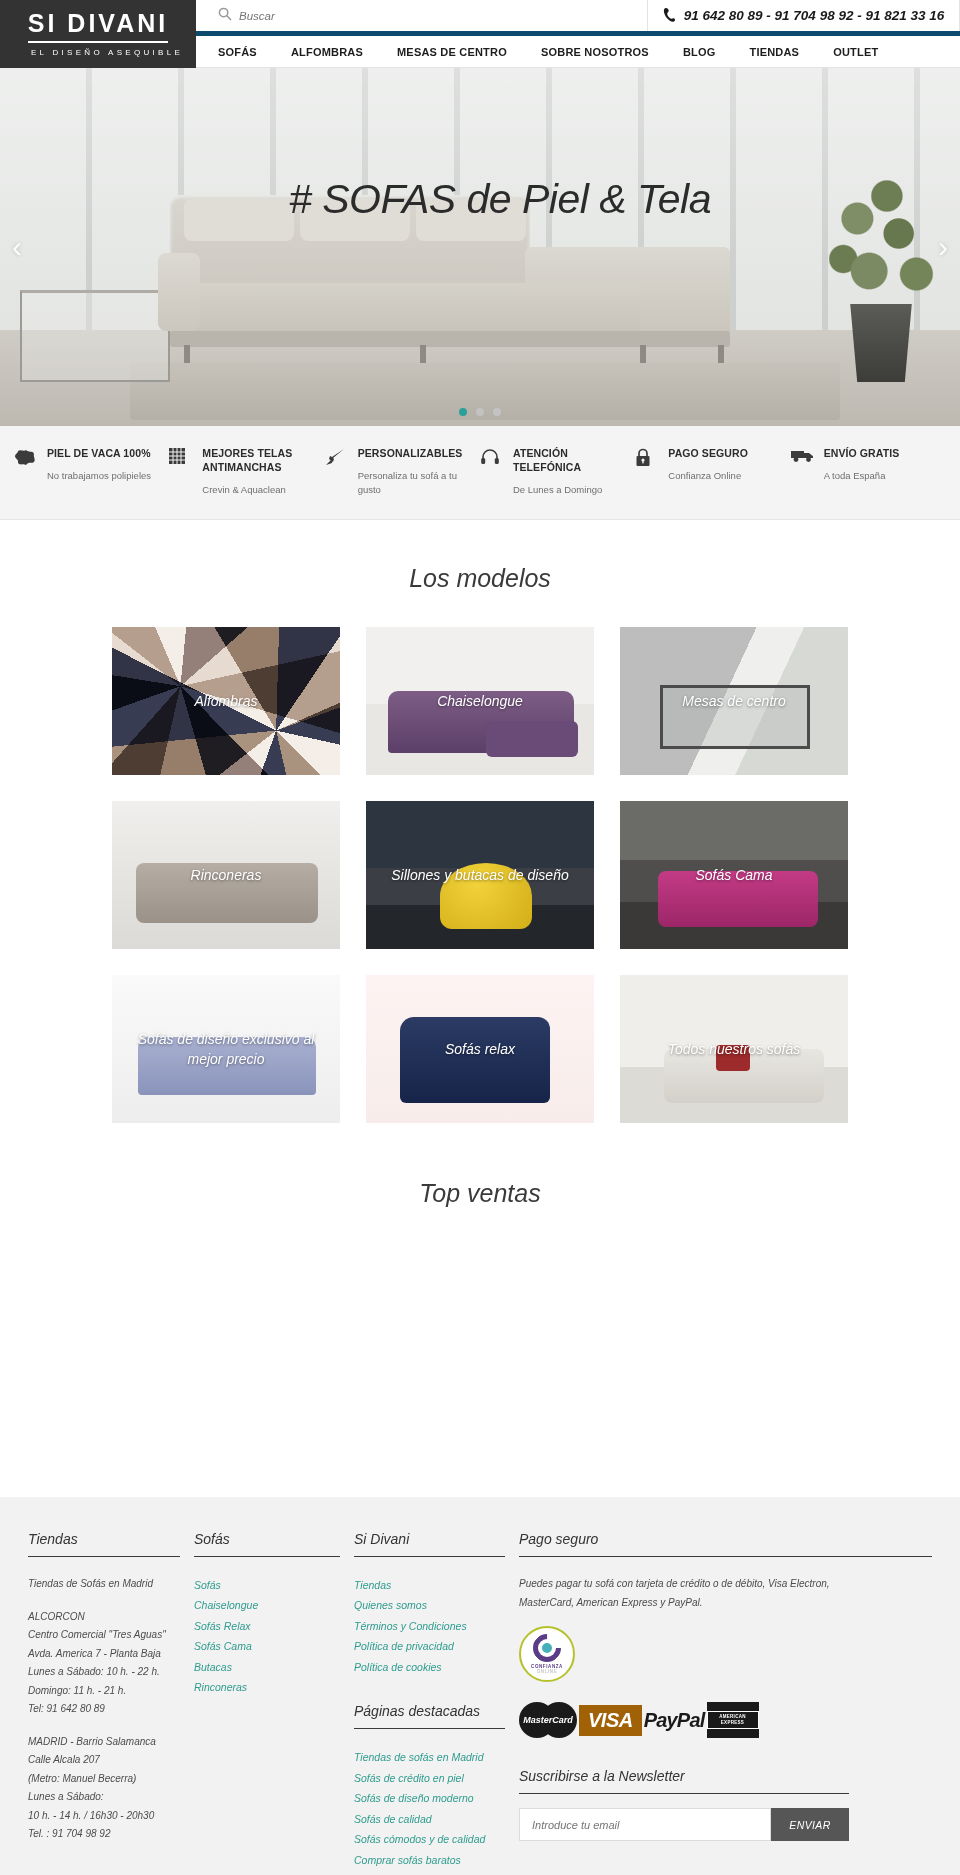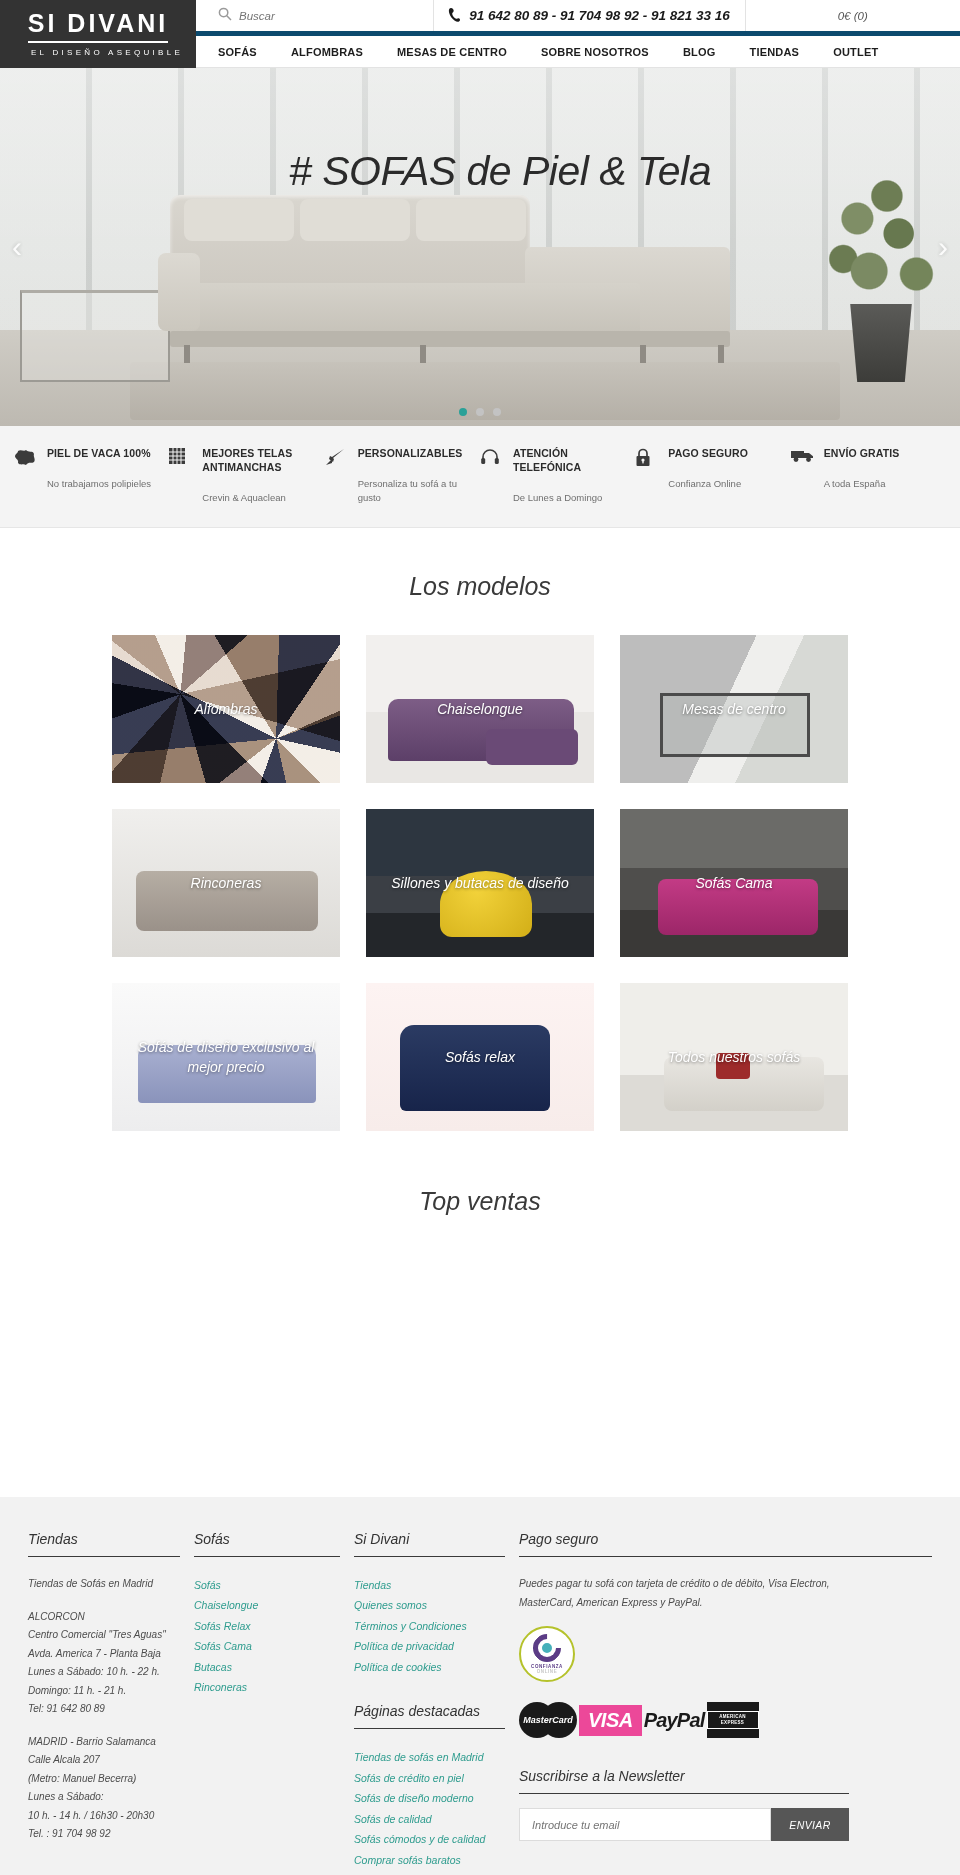--- a/index.html
+++ b/index.html
@@ -109,21 +109,21 @@
                 radial-gradient(circle at 30% 35%, #7f8e66 0 12%, transparent 13%),
                 radial-gradient(circle at 55% 20%, #6d7d54 0 11%, transparent 12%),
                 radial-gradient(circle at 80% 72%, #74855a 0 11%, transparent 12%),
                 radial-gradient(circle at 18% 62%, #6b7b52 0 10%, transparent 11%);
   }
   .side-table {
     position: absolute; left: 20px; bottom: 44px; width: 150px; height: 92px;
     border: 2px solid #9c9a94; border-top: 3px solid #aeaca5; background: rgba(235,235,232,.35);
   }
   .hero-title {
-    position: absolute; left: 0; right: 0; top: 80px; text-align: center;
+    position: absolute; left: 0; right: 0; top: 108px; text-align: center;
     font-size: 41px; font-style: italic; font-weight: 400; color: #2b2b2b;
     letter-spacing: -0.5px; z-index: 5; margin-left: 40px;
   }
   .hero-arrow {
     position: absolute; top: 50%; transform: translateY(-50%);
     font-size: 30px; color: #fff; opacity: .85; cursor: pointer; z-index: 6;
     text-shadow: 0 0 4px rgba(0,0,0,.25); user-select: none;
   }
   .hero-arrow.left { left: 12px; }
   .hero-arrow.right { right: 12px; }
@@ -133,21 +133,21 @@
 
   
   .features {
     background: #f4f4f4; display: flex; padding: 20px 14px 22px 14px;
     border-bottom: 1px solid #e6e6e6;
   }
   .feature { flex: 1; display: flex; gap: 11px; padding-right: 8px; }
   .feature-ico { width: 22px; flex: 0 0 22px; padding-top: 2px; color: #3b3b3b; }
   .feature-ico svg { display: block; }
   .feature-title { font-size: 10.5px; font-weight: 700; color: #2b2b2b; line-height: 1.35; letter-spacing: .1px; }
-  .feature-sub { font-size: 9.5px; color: #6f6f6f; line-height: 1.45; margin-top: 17px; }
+  .feature-sub { font-size: 9.5px; color: #6f6f6f; line-height: 1.45; margin-top: 9px; }
 
   
   .section-title {
     text-align: center; font-size: 25px; font-style: italic; color: #3a3a3a;
     font-weight: 400; padding: 44px 0 34px 0;
   }
   .grid { display: grid; grid-template-columns: repeat(3, 228px); gap: 26px 26px; justify-content: center; }
   .card { position: relative; height: 148px; overflow: hidden; cursor: pointer; }
   .card-label {
     position: absolute; inset: 0; display: flex; align-items: center; justify-content: center;
@@ -245,21 +245,21 @@
     display: flex; align-items: center; justify-content: center; transform: rotate(-45deg);
   }
   .confianza-dot { width: 10px; height: 10px; border-radius: 50%; background: #46b0ba; }
   .confianza-t1 { font-size: 4.5px; font-weight: 700; color: #5b3c86; letter-spacing: .6px; margin-top: 2px; }
   .confianza-t2 { font-size: 4.5px; font-weight: 700; color: #c7c7c7; letter-spacing: .6px; }
   .paylogos { display: flex; align-items: center; gap: 2px; margin-top: 20px; }
   .mc { position: relative; width: 58px; height: 36px; }
   .mc-c { position: absolute; top: 0; width: 36px; height: 36px; border-radius: 50%; background: #1a1a1a; }
   .mc-c.l { left: 0; } .mc-c.r { right: 0; }
   .mc-t { position: absolute; inset: 0; display: flex; align-items: center; justify-content: center; color: #fff; font-size: 9px; font-weight: 700; font-style: italic; z-index: 2; }
-  .visa { background: #ec4899; color: #fff; font-size: 20px; font-weight: 700; font-style: italic; padding: 4px 9px; letter-spacing: -0.5px; }
+  .visa { background: #a16207; color: #fff; font-size: 20px; font-weight: 700; font-style: italic; padding: 4px 9px; letter-spacing: -0.5px; }
   .paypal { font-size: 20px; font-weight: 700; font-style: italic; color: #1a1a1a; letter-spacing: -0.8px; }
   .amex { width: 52px; height: 36px; background: #1a1a1a; display: flex; align-items: center; justify-content: center; }
   .amex-in { border: 1px solid #fff; color: #fff; font-size: 4.5px; font-weight: 700; text-align: center; line-height: 1.3; padding: 2px 3px; letter-spacing: .3px; }
   .news { margin-top: 30px; max-width: 330px; }
   .news-head { font-size: 14px; font-style: italic; color: #333; padding-bottom: 9px; border-bottom: 1.5px solid #3a3a3a; }
   .news-row { display: flex; margin-top: 14px; }
   .news-input {
     flex: 1; height: 33px; border: 1px solid #dcdcdc; background: #fff; outline: none;
     padding: 0 12px; font-size: 11px; font-style: italic; color: #9a9a9a;
     font-family: "Liberation Sans", sans-serif;
@@ -291,23 +291,20 @@
           </span>
           <input class="search-input" type="text" placeholder="Buscar" style="">
         </div>
         <div class="phone-cell">
           <span>
             <svg width="13" height="15" viewBox="0 0 13 15">
                 <path d="M3 1c2 0 3 2 2.6 3.3-.3 1-1.4 1.2-1.4 2.4 0 1.7 2.2 4.3 3.9 5 1.1.4 1.6-.6 2.6-.4C12 11.5 12.7 13.6 11 14.5c-2 1-5.4-1-7.8-4.3C.9 7 .3 3.3 1.4 1.8 1.8 1.2 2.4 1 3 1z" fill="#1a1a1a"></path>
               </svg>
           </span>
           <span>91 642 80 89 - 91 704 98 92 - 91 821 33 16</span>
-        </div>
-        <div class="cart-cell">
-          <span>0€ (0)</span>
         </div>
       </div>
       <div class="nav">
         <a href="#">SOFÁS</a>
         <a href="#">ALFOMBRAS</a>
         <a href="#">MESAS DE CENTRO</a>
         <a href="#">SOBRE NOSOTROS</a>
         <a href="#">BLOG</a>
         <a href="#">TIENDAS</a>
         <a href="#">OUTLET</a>

